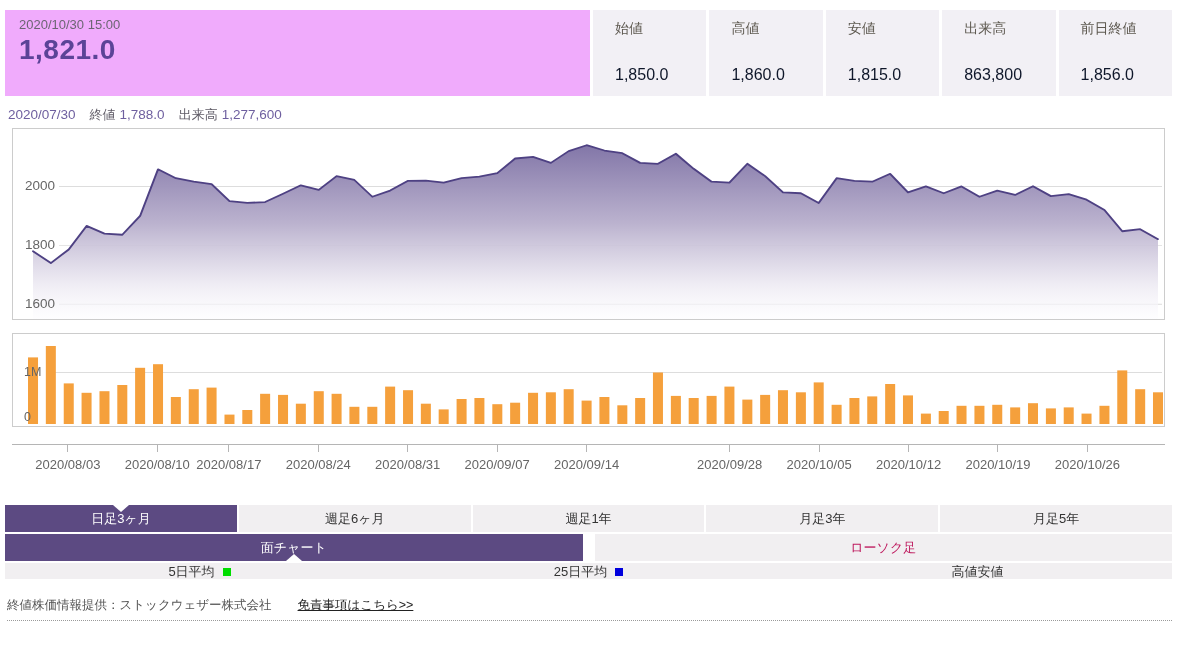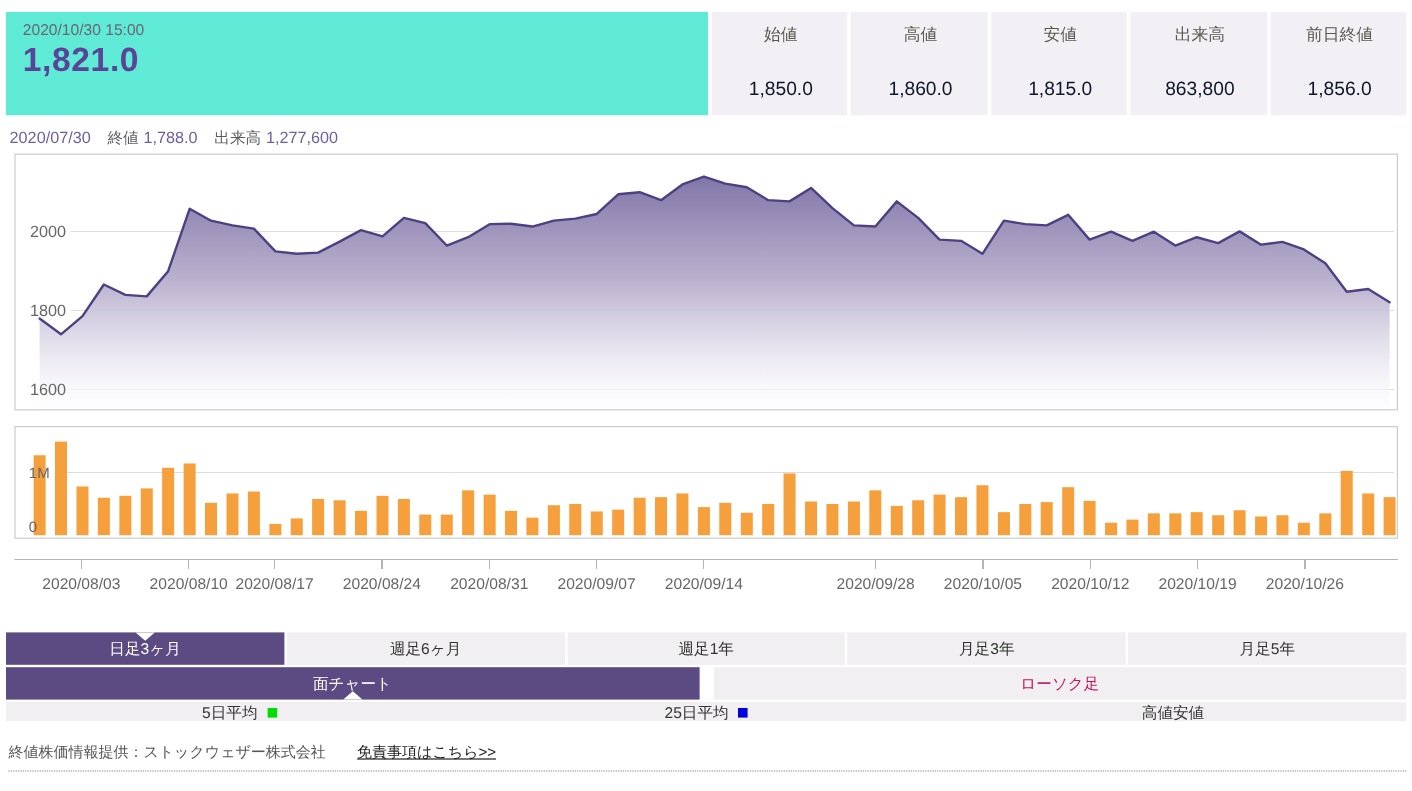--- a/index.html
+++ b/index.html
@@ -2,39 +2,39 @@
 <html><head>
 <meta charset="utf-8">
 <style>
   * { box-sizing: border-box; margin: 0; padding: 0; }
   html, body { width: 1177px; height: 659px; overflow: hidden; background: #fff;
     font-family: "Liberation Sans", "DejaVu Sans", sans-serif; }
   .page { padding: 4px 5px 0 5px; }
 
   
   .header-row { display: flex; gap: 3px; margin-top: 6px; height: 86px; }
-  .quote-box { width: 585px; background: #5eead4; padding: 7px 14px 6px 14px; }
+  .quote-box { width: 585px; background: #f0abfc; padding: 7px 14px 6px 14px; }
   .quote-time { font-size: 13px; color: #6b6573; margin-bottom: 2px; }
   .quote-price { font-size: 28px; font-weight: bold; color: #5b4397; line-height: 1.15; letter-spacing: .5px; }
   .quote-change { font-size: 16px; color: #6a559c; margin-top: 1px; }
   .stats { flex: 1; display: grid; grid-template-columns: repeat(5, 1fr); gap: 3px; }
   .stat-cell { background: #f2f0f5; display: flex; flex-direction: column; justify-content: space-between;
-    align-items: center; padding: 10px 10px 12px 12px; }
+    align-items: flex-start; padding: 10px 10px 12px 22px; }
   .stat-label { font-size: 14px; color: #5d584f; }
   .stat-value { font-size: 16px; color: #0f172a; }
 
   
   .subheader { margin: 10px 0 4px 3px; font-size: 13.5px; }
   .subheader .d { color: #6e5f9f; }
   .subheader .lbl { color: #5f5b66; margin-left: 14px; font-size: 13px; }
   .subheader .val { color: #6e5f9f; margin-left: 4px; }
 
   
   .chart-box { margin: 4px 7px 0 7px; border: 1px solid #ccc; background: #fff; }
-  .price-box { height: 214px; }
+  .price-box { height: 192px; }
   .vol-box { height: 94px; margin-top: 13px; }
   .xaxis-box { margin: 16px 7px 0 7px; height: 34px; }
   svg { display: block; }
   svg text { font-family: "Liberation Sans", "DejaVu Sans", sans-serif; }
 
   
   .tabs { display: grid; grid-template-columns: repeat(5,1fr); gap: 2px; margin-top: 28px; height: 27px; }
   .tab { background: #f1eff1; color: #333; font-size: 13px; display: flex; align-items: center;
     justify-content: center; cursor: pointer; position: relative; }
   .tab.selected { background: #5c4a82; color: #fff; }

